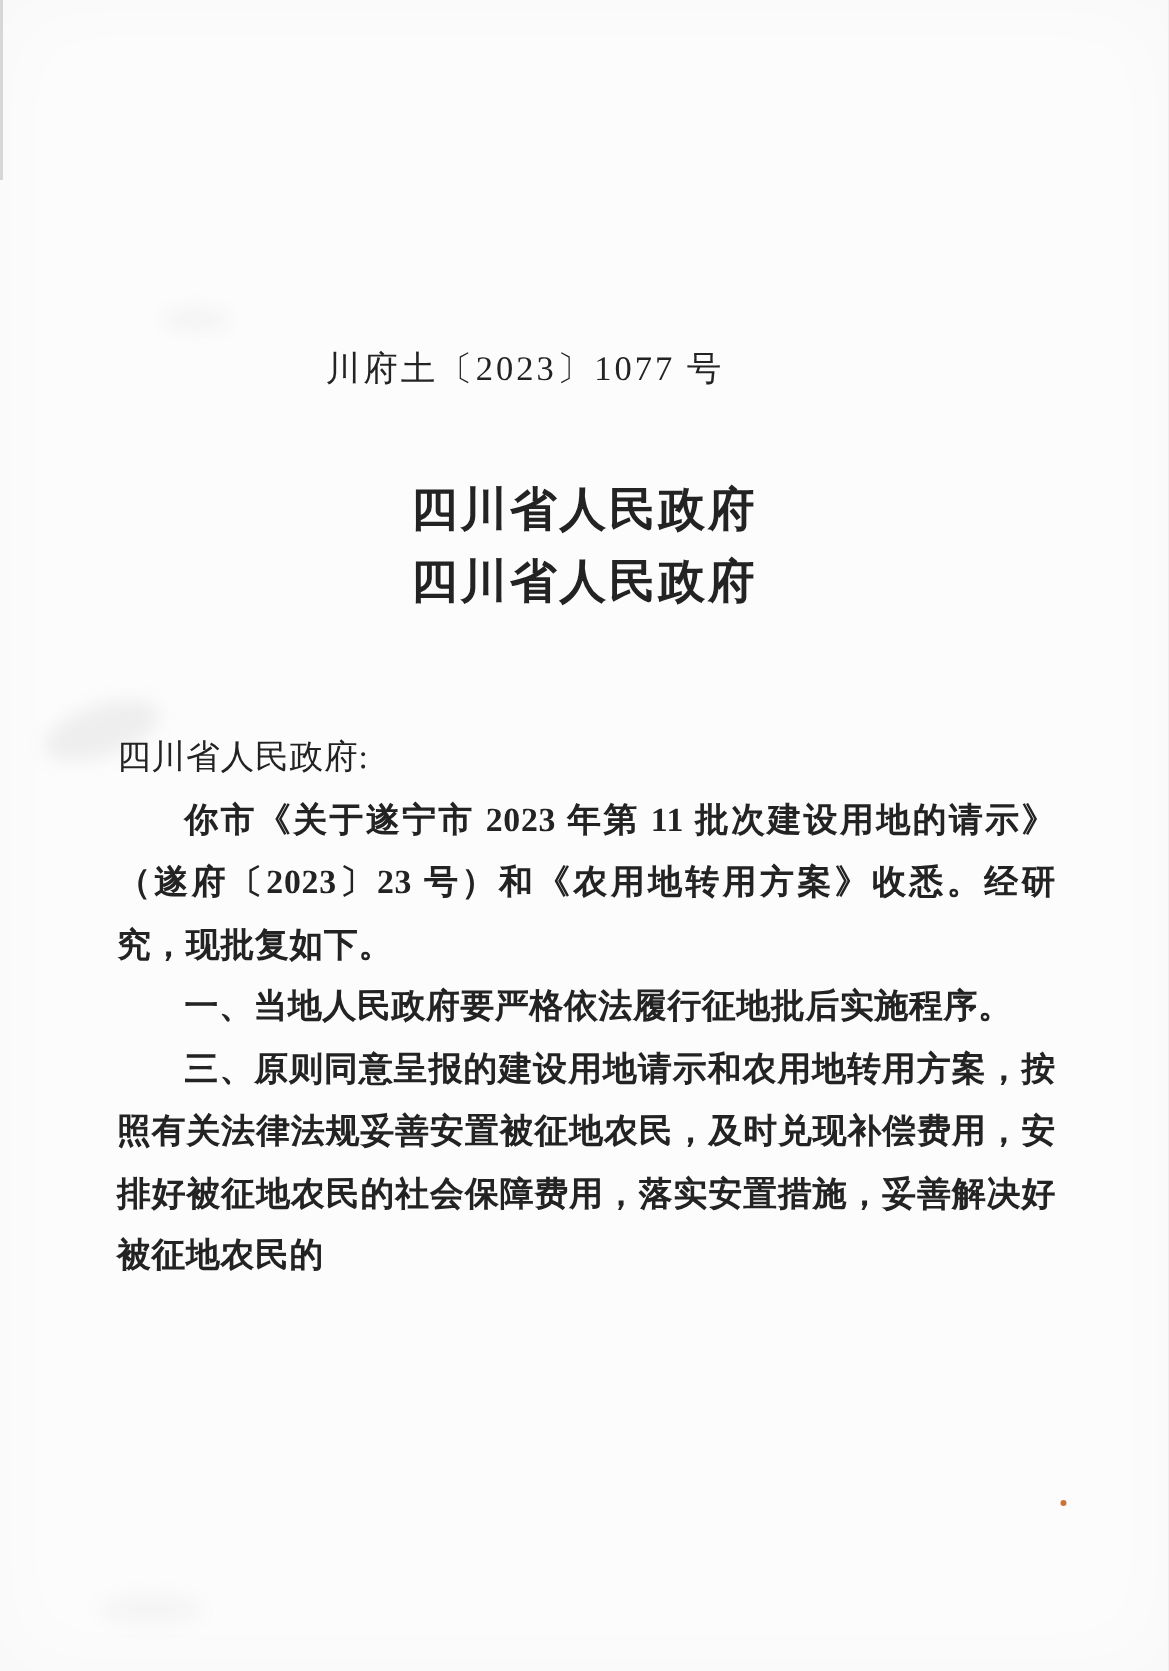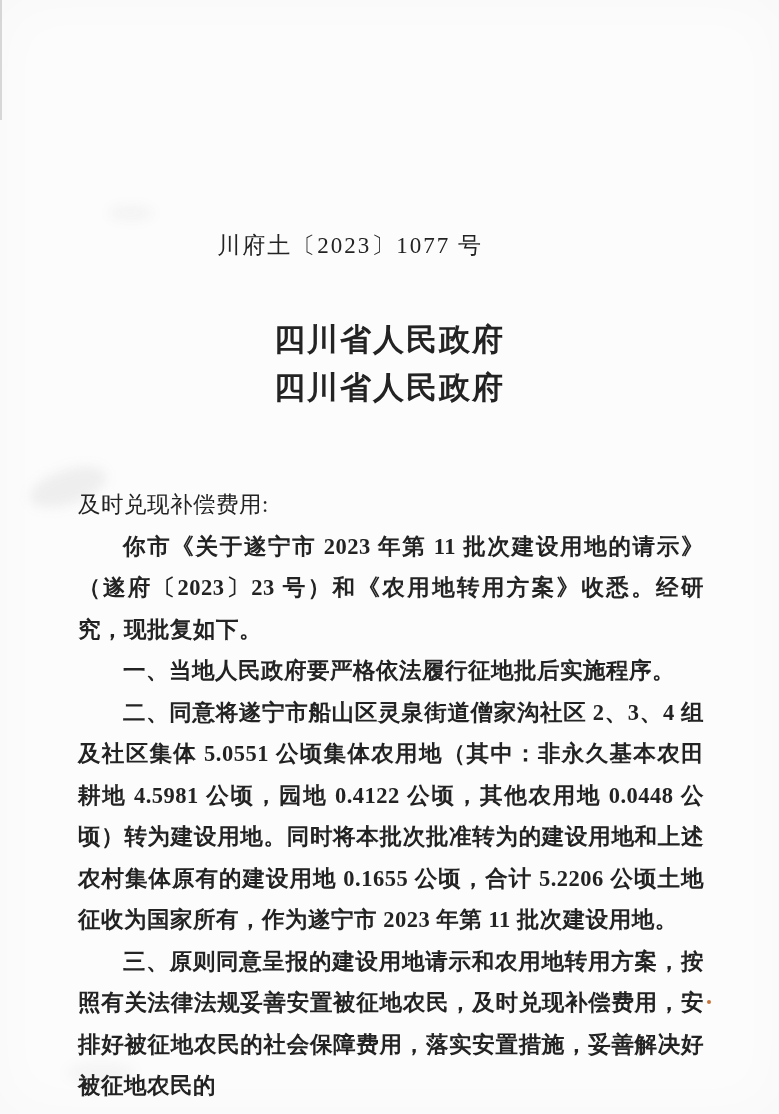--- a/index.html
+++ b/index.html
@@ -95,20 +95,19 @@
   <div class="speck"></div>
 
   <div class="doc-number">川府土〔2023〕1077 号</div>
 
   <div class="title-block">
     <div class="title-line">四川省人民政府</div>
     <div class="title-line">四川省人民政府</div>
   </div>
 
   <div class="body-block">
-    <div class="salutation">及时兑现补偿费用:</div>
+    <div class="salutation">四川省人民政府:</div>
     <p class="para">你市《关于遂宁市 2023 年第 11 批次建设用地的请示》（遂府〔2023〕23 号）和《农用地转用方案》收悉。经研究，现批复如下。</p>
     <p class="para">一、当地人民政府要严格依法履行征地批后实施程序。</p>
-    <p class="para">二、同意将遂宁市船山区灵泉街道僧家沟社区 2、3、4 组及社区集体 5.0551 公顷集体农用地（其中：非永久基本农田耕地 4.5981 公顷，园地 0.4122 公顷，其他农用地 0.0448 公顷）转为建设用地。同时将本批次批准转为的建设用地和上述农村集体原有的建设用地 0.1655 公顷，合计 5.2206 公顷土地征收为国家所有，作为遂宁市 2023 年第 11 批次建设用地。</p>
     <p class="para">三、原则同意呈报的建设用地请示和农用地转用方案，按照有关法律法规妥善安置被征地农民，及时兑现补偿费用，安排好被征地农民的社会保障费用，落实安置措施，妥善解决好被征地农民的</p>
   </div>
 
 </div>
 
 </body></html>

